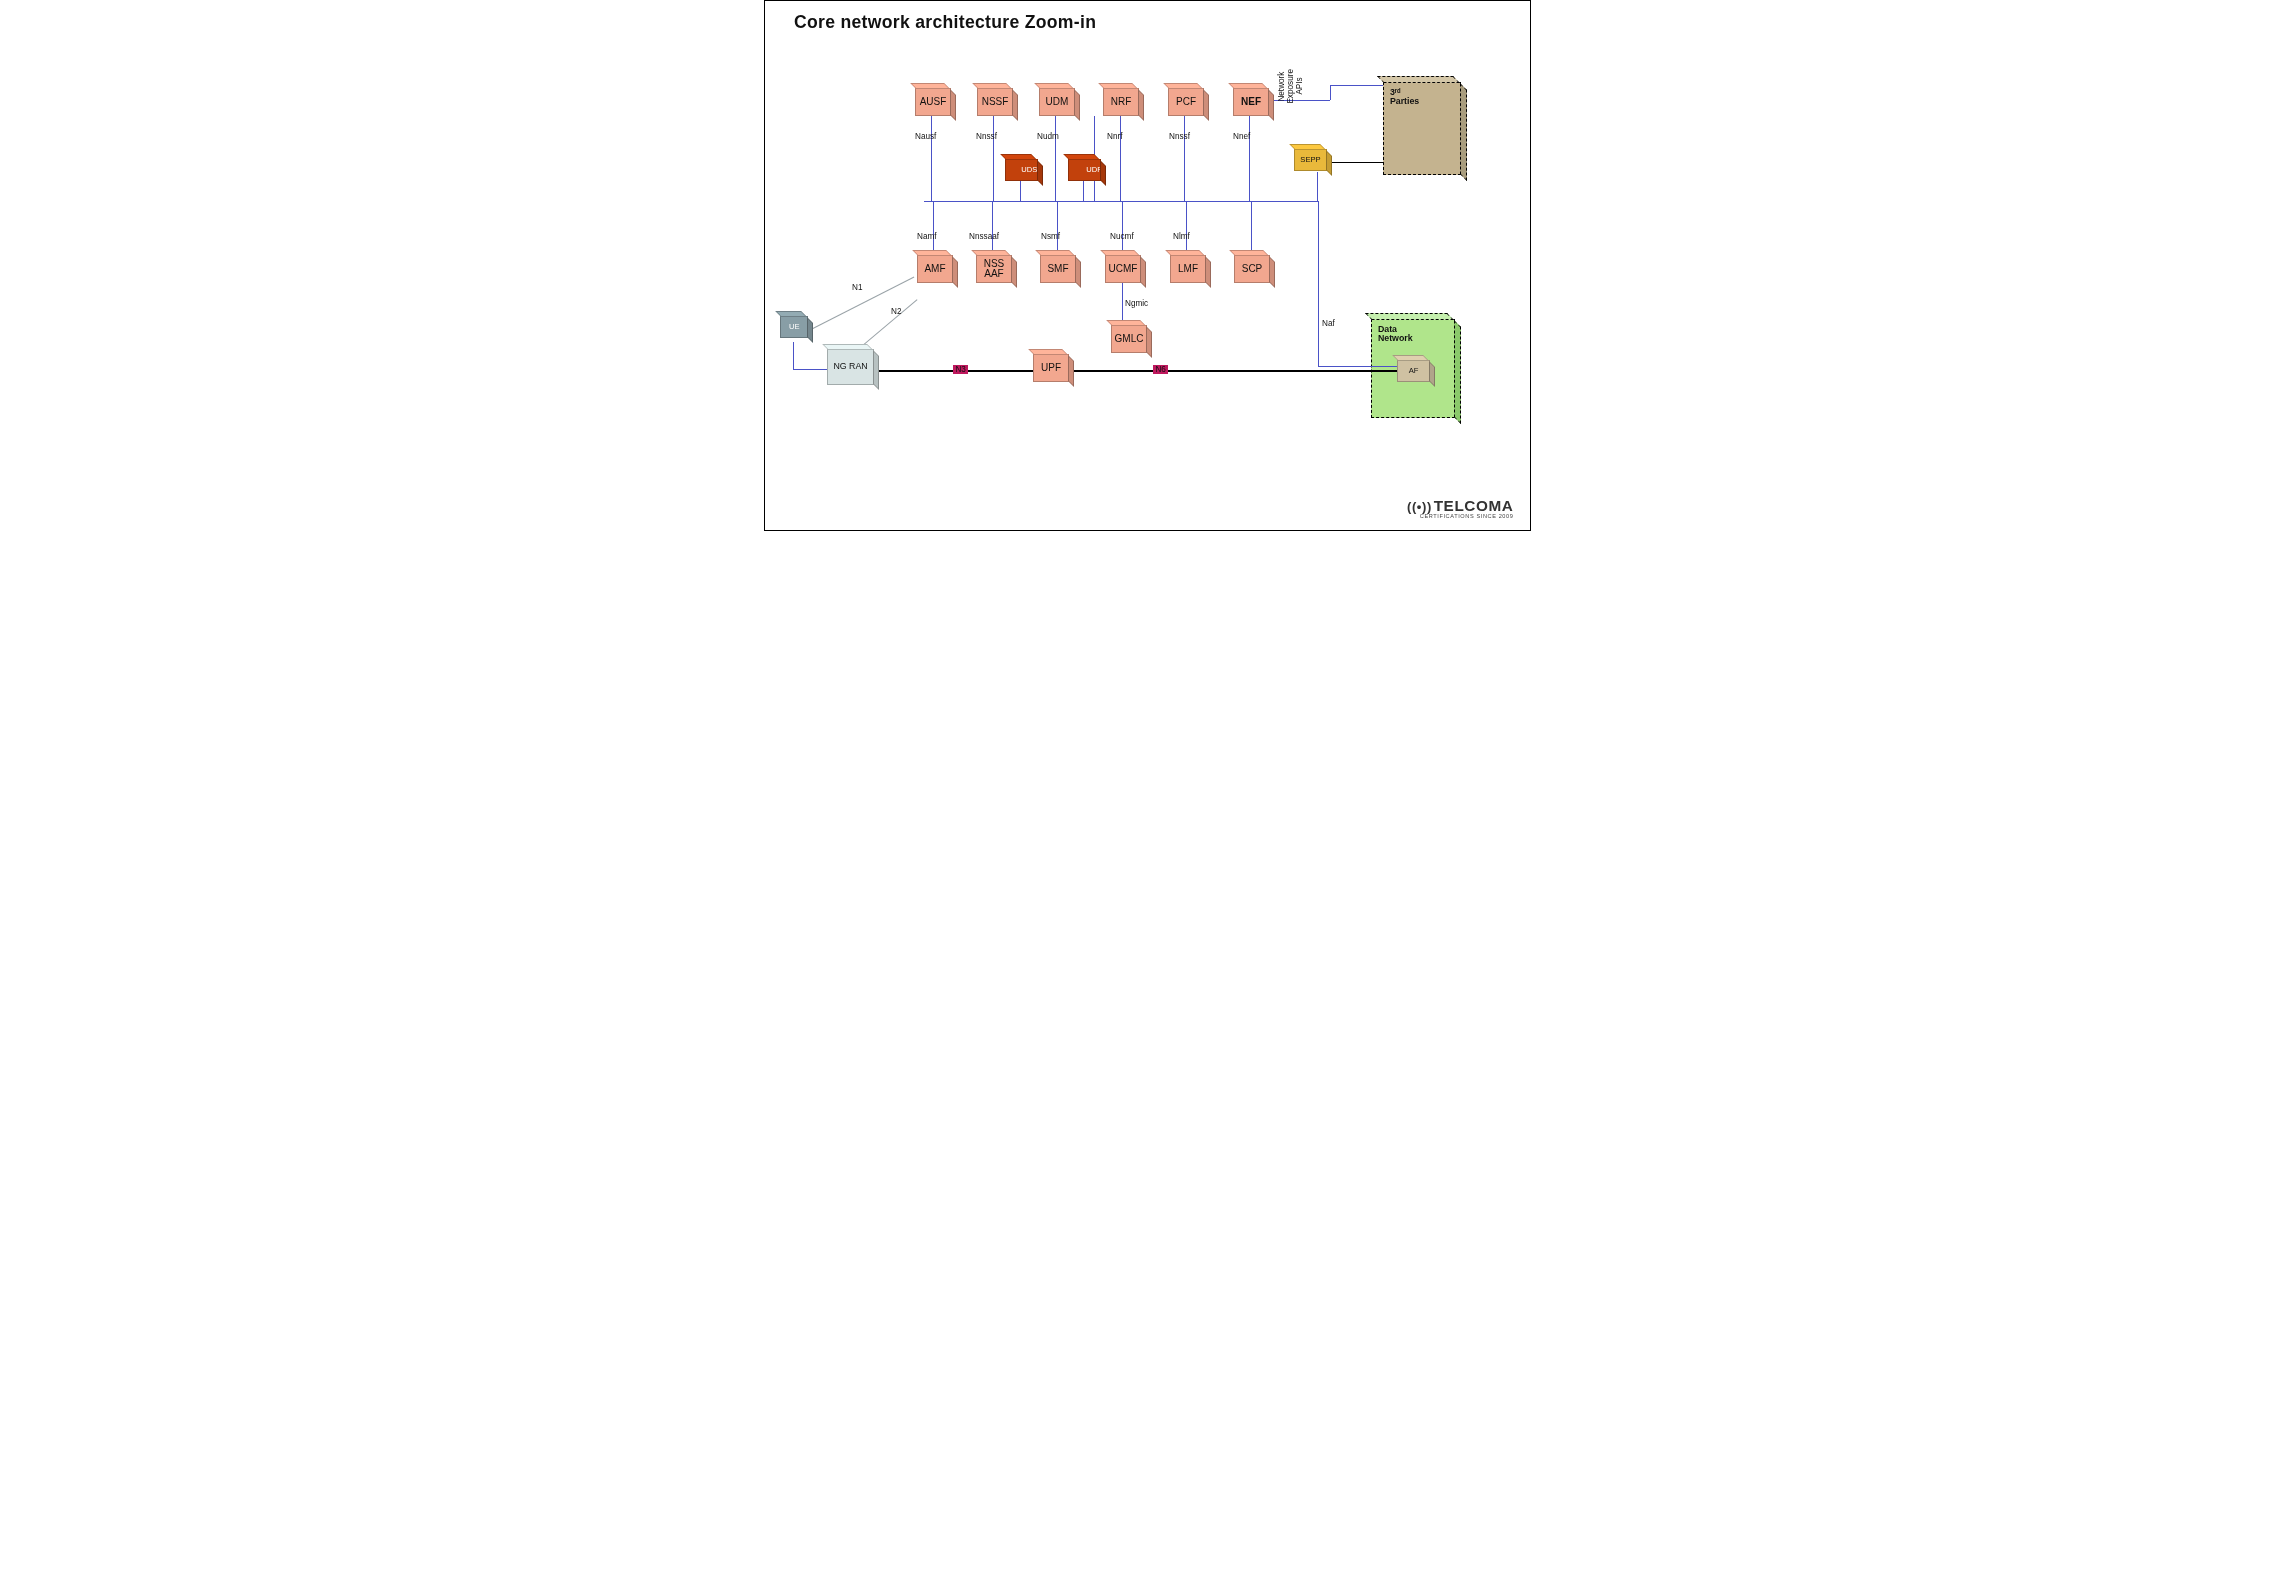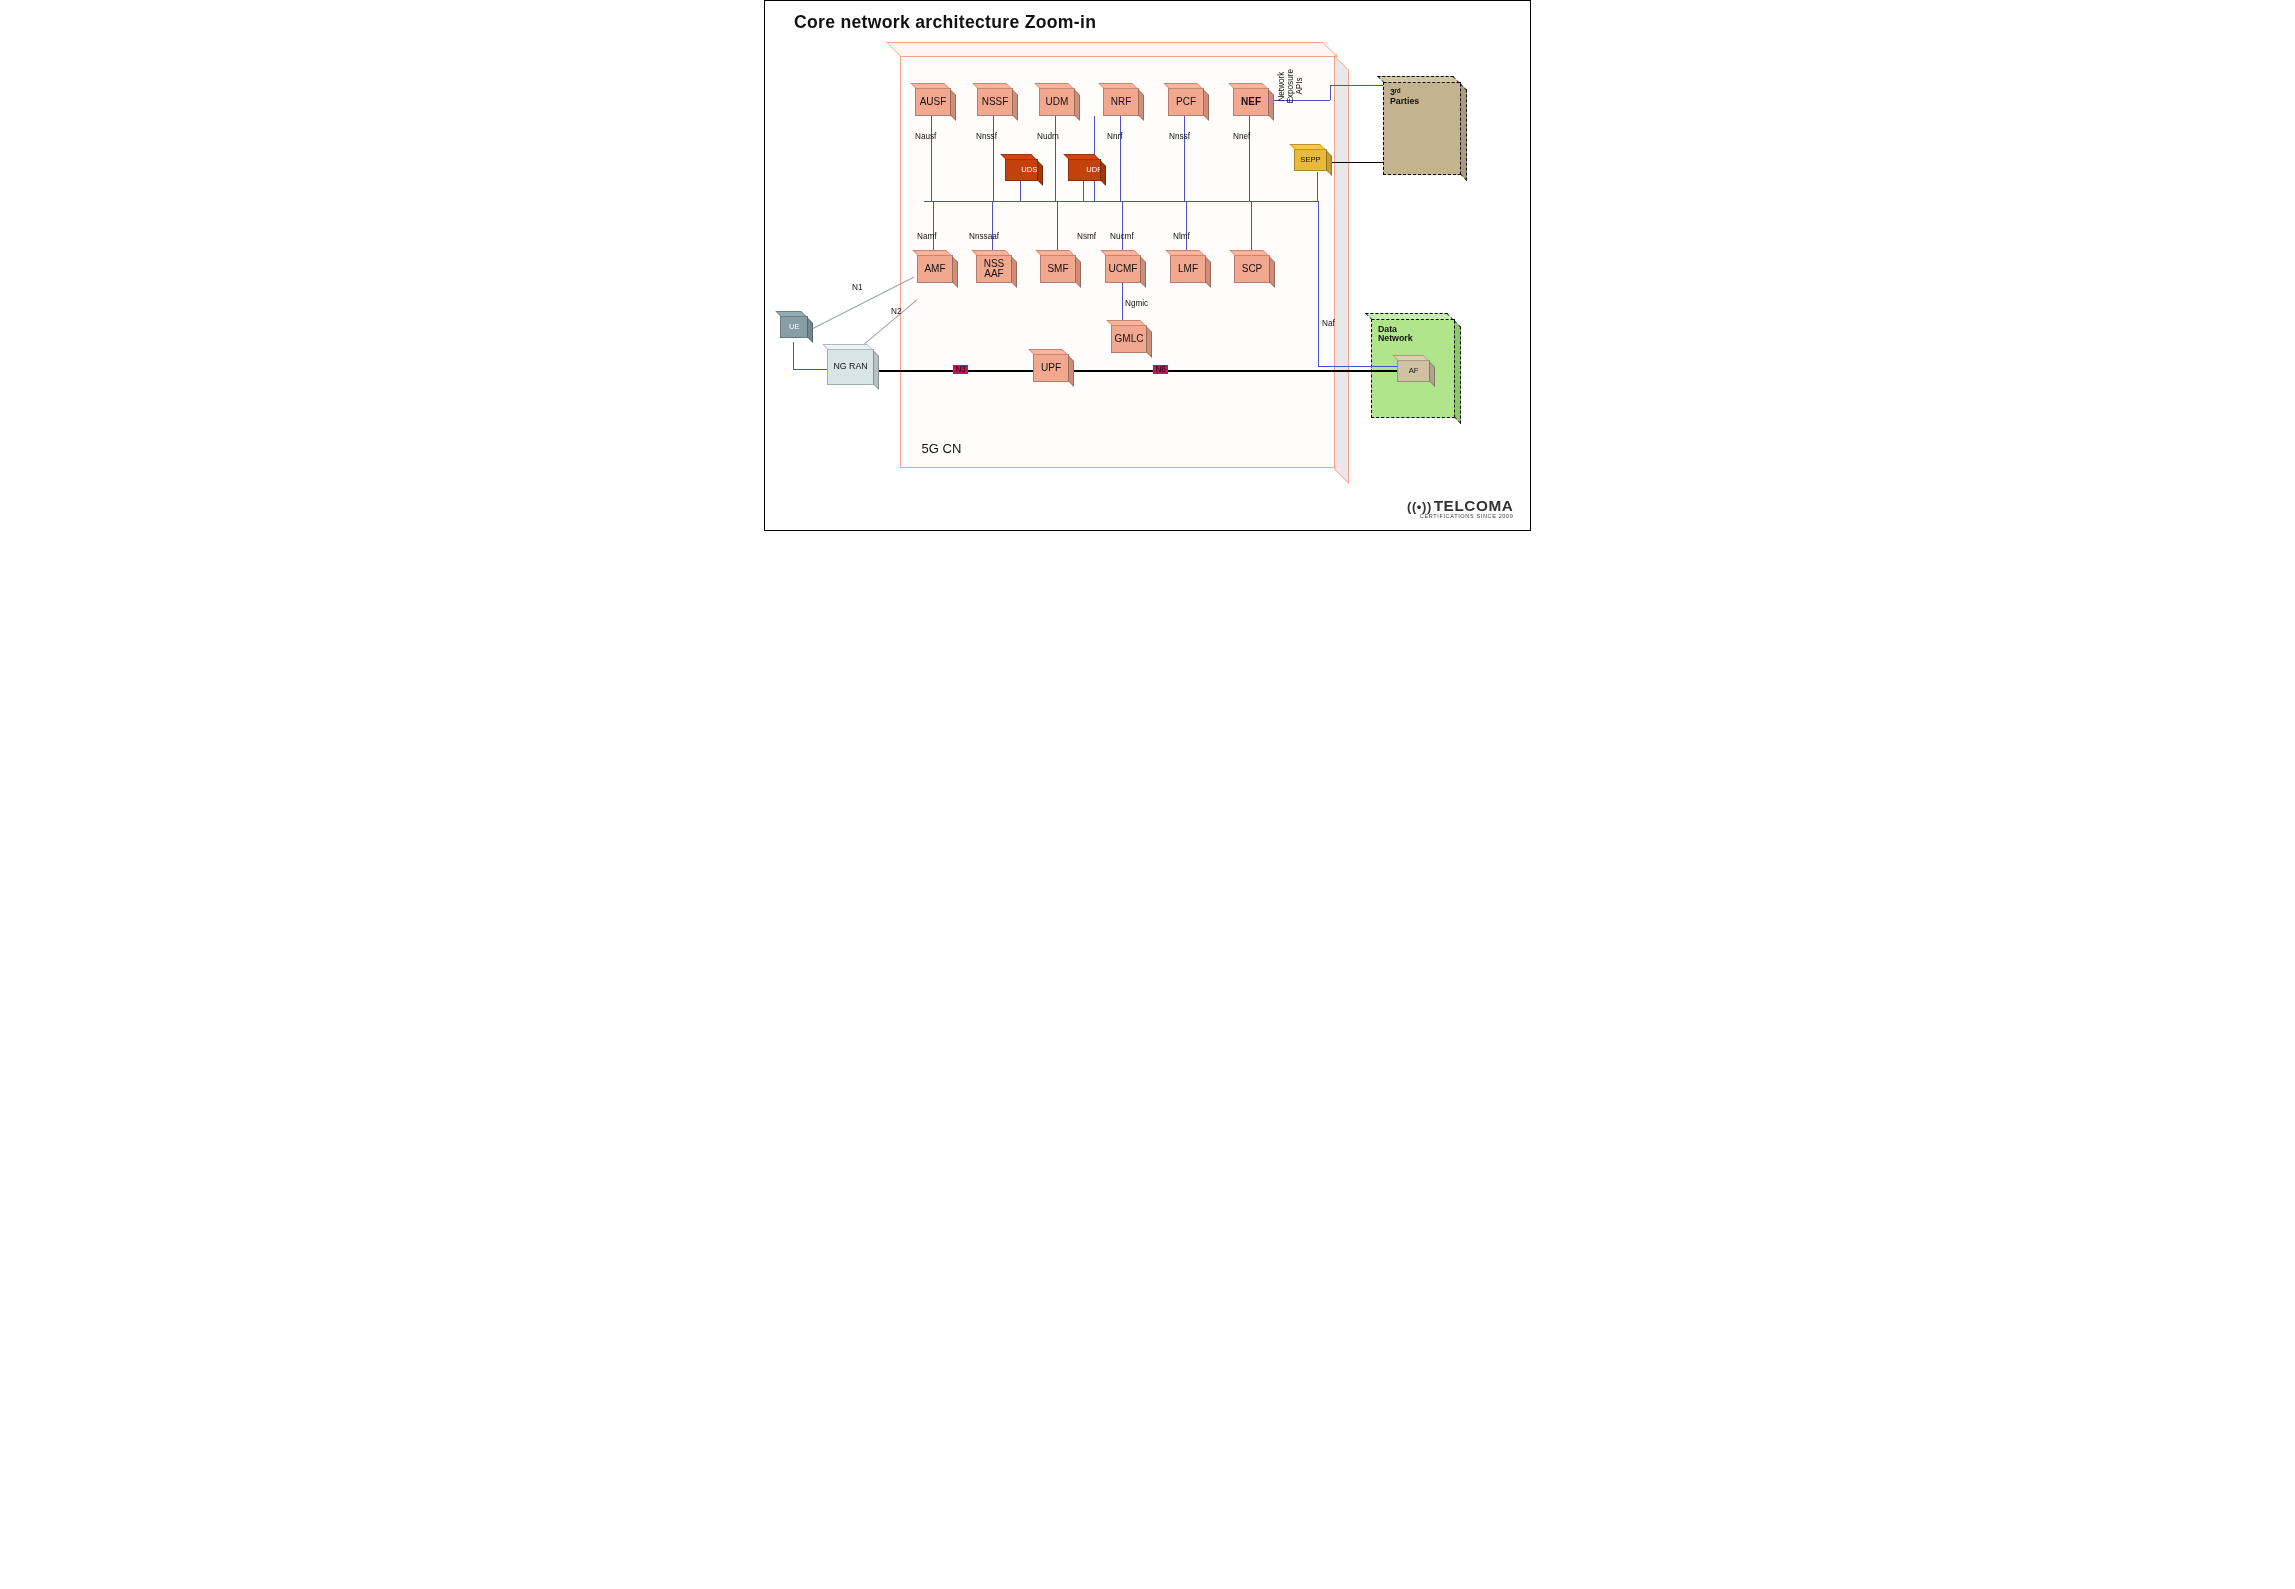--- a/index.html
+++ b/index.html
@@ -197,23 +197,20 @@
   .logo .brand .waves { font-size: 13px; vertical-align: middle; margin-right: 1.8px; }
   .logo .tag { font-size: 5.6px; letter-spacing: 0.6px; margin-top: -1.2px; }
 </style>
 </head>
 <body>
 
 <div class="page">
 
   <div class="title">Core network architecture Zoom-in</div>
 
-  <div class="cube-container">
-    <div class="cn-label">5G CN</div>
-  </div>
 
   <div class="line h" style="left:159px; top:200px; width:394px;"></div>
 
   <div class="node peach" style="left:150px; top:87px;">
       <span>AUSF</span>
     </div>
   <div class="node peach" style="left:212px; top:87px;">
       <span>NSSF</span>
     </div>
   <div class="node peach" style="left:274px; top:87px;">
@@ -273,21 +270,21 @@
 
   <div class="line v" style="left:168px; top:200px; height:54px;"></div>
   <div class="line v" style="left:227px; top:200px; height:54px;"></div>
   <div class="line v" style="left:292px; top:200px; height:54px;"></div>
   <div class="line v" style="left:357px; top:200px; height:54px;"></div>
   <div class="line v" style="left:421px; top:200px; height:54px;"></div>
   <div class="line v" style="left:486px; top:200px; height:54px;"></div>
 
   <div class="lbl" style="left:152px; top:231px;">Namf</div>
   <div class="lbl" style="left:204px; top:231px;">Nnssaaf</div>
-  <div class="lbl" style="left:296px; top:231px;padding-left:16px;">Nsmf</div>
+  <div class="lbl" style="left:260px; top:231px;padding-left:16px;">Nsmf</div>
   <div class="lbl" style="left:345px; top:231px;">Nucmf</div>
   <div class="lbl" style="left:408px; top:231px;">Nlmf</div>
 
   <div class="line v" style="left:357px; top:282px; height:41px;"></div>
   <div class="lbl" style="left:360px; top:298px;">Ngmic</div>
   <div class="node peach" style="left:346px; top:324px;">
       <span>GMLC</span>
     </div>
 
   <div class="node peach" style="left:268px; top:353px;">

